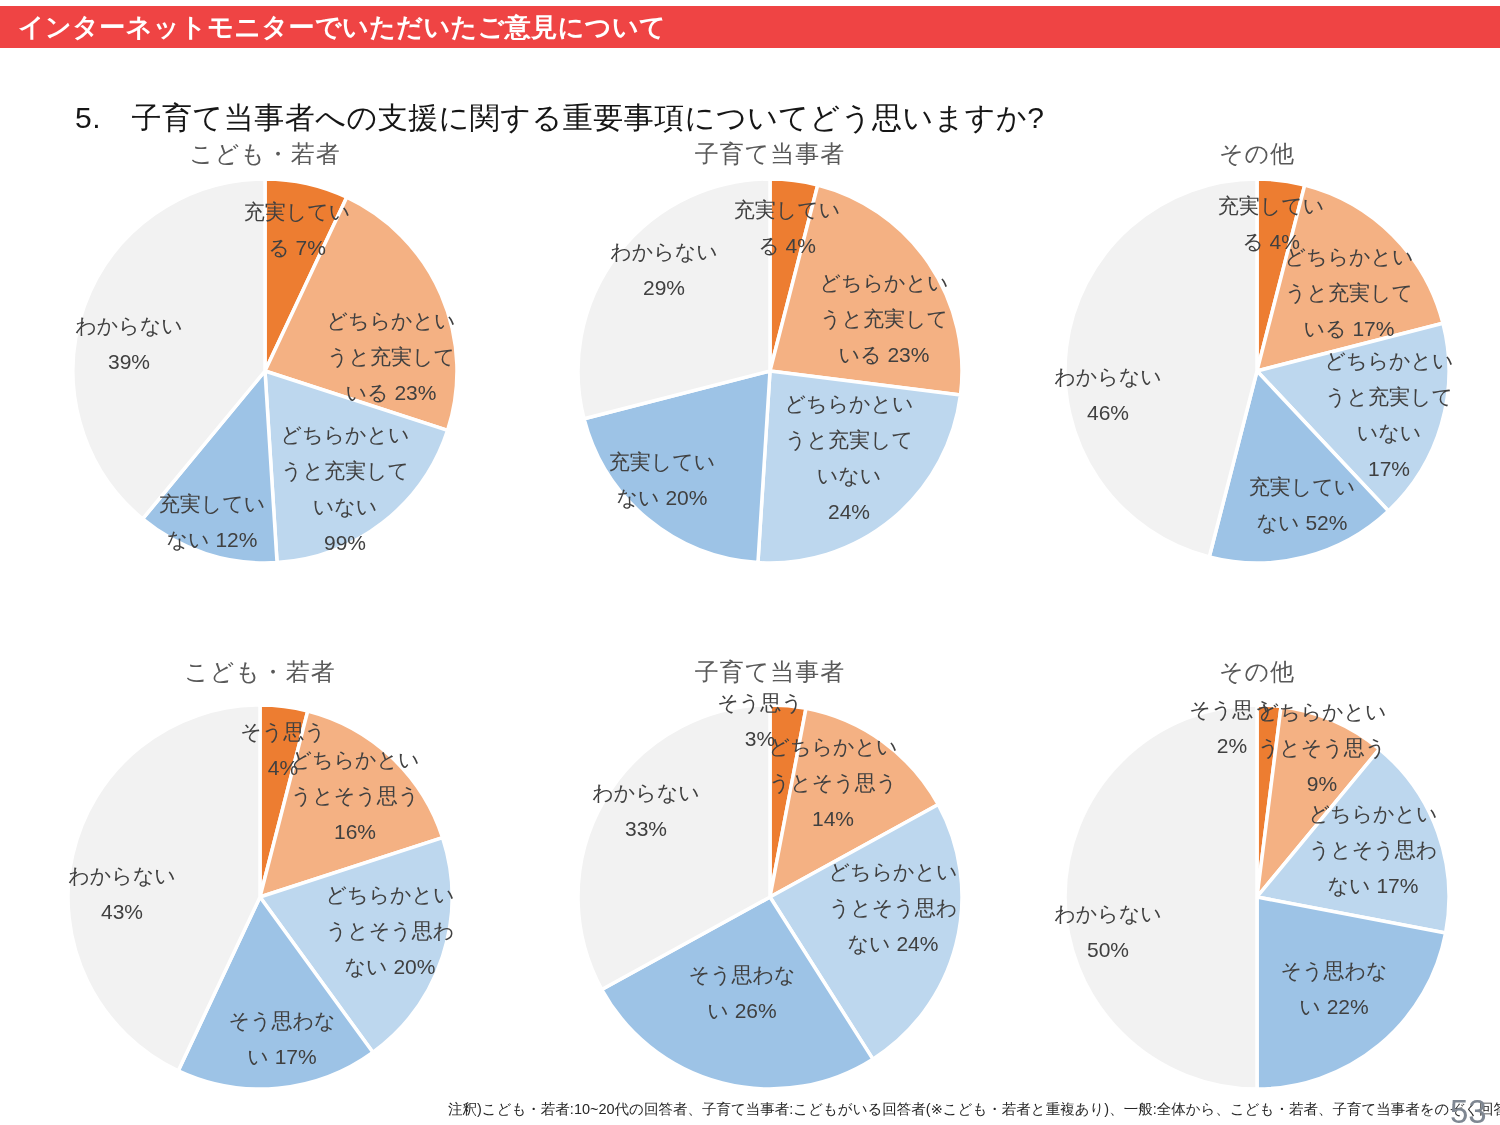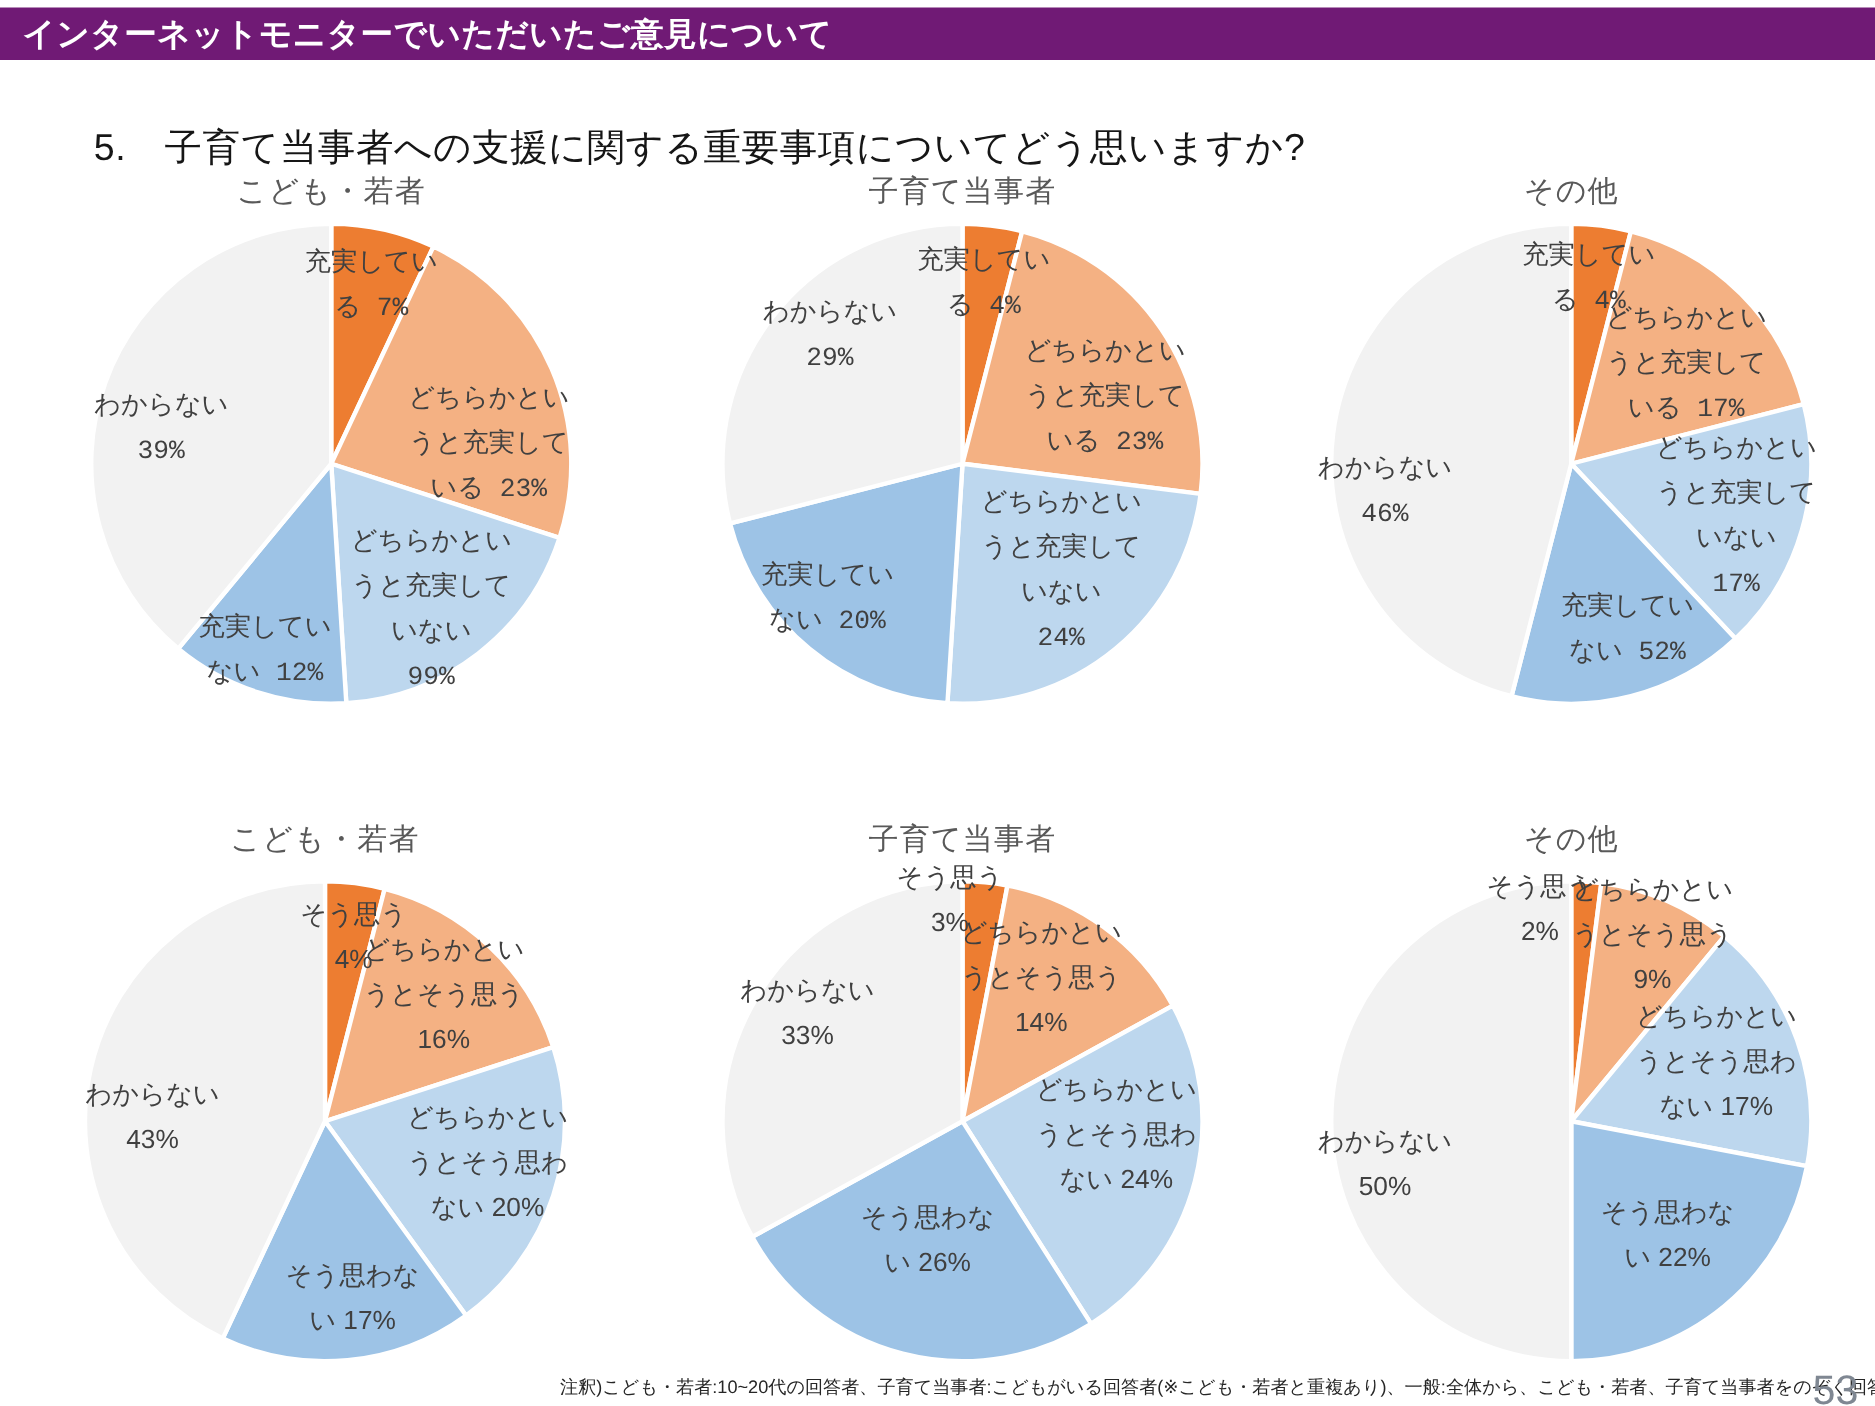--- a/index.html
+++ b/index.html
@@ -17,21 +17,21 @@
   .question{position:absolute;margin:0;color:#161616;font-size:30px;font-weight:500;letter-spacing:.5px;white-space:nowrap;}
   #q5-heading{left:75px;top:82px;margin-top:16px;}
   #q6-heading{left:78px;top:612px;}
   
   figure.pie-fig{position:absolute;width:490px;margin:0;padding:0;}
   figure.pie-fig figcaption{
     height:36px;line-height:36px;text-align:center;
     color:#595959;font-size:24px;letter-spacing:1px;font-family:Liberation Mono, monospace;
   }
   .pie-wrap{position:relative;width:390px;height:390px;margin:0 auto;}
-  .row1 .pie-wrap{margin-top:2px;font-family:Liberation Mono, monospace;}
+  .row1 .pie-wrap{margin-top:2px;}
   .row2 .pie-wrap{margin-top:10px;}
   .pie-wrap svg{display:block;width:390px;height:390px;}
   .slice-label{
     position:absolute;transform:translate(-50%,-50%);
     text-align:center;color:#404040;font-size:21px;line-height:36px;white-space:nowrap;
   }
   
   #fig0{left:20px;  top:138px;}
   #fig1{left:525px; top:138px;}
   #fig2{left:1012px;top:138px;}
@@ -41,21 +41,21 @@
   
   .respondents{position:absolute;left:20px;top:1090px;font-size:20px;color:#111111;white-space:nowrap;}
   .footnote{position:absolute;left:448px;top:1100px;font-size:14.5px;color:#262626;white-space:nowrap;}
   .pagenum{position:absolute;left:1450px;top:1093px;font-size:33px;color:#7f8792;}
 </style>
 </head>
 <body>
 
 <div class="page">
 
-  <header class="titlebar" style="background: #701a75;">
+  <header class="titlebar" style="background: #ef4444;">
     <span class="title-text">インターネットモニターでいただいたご意見について</span>
   </header>
 
   <h2 class="question" id="q5-heading">5.　子育て当事者への支援に関する重要事項についてどう思いますか?</h2>
 
   <figure class="pie-fig row1" id="fig0">
     <figcaption>こども・若者</figcaption>
     <div class="pie-wrap">
       <svg viewBox="0 0 390 390">
           <path d="M 195 195 L 195.00 3.00 A 192 192 0 0 1 276.75 21.27 Z" fill="#ED7D31" stroke="#ffffff" stroke-width="3.5" stroke-linejoin="round"></path>

